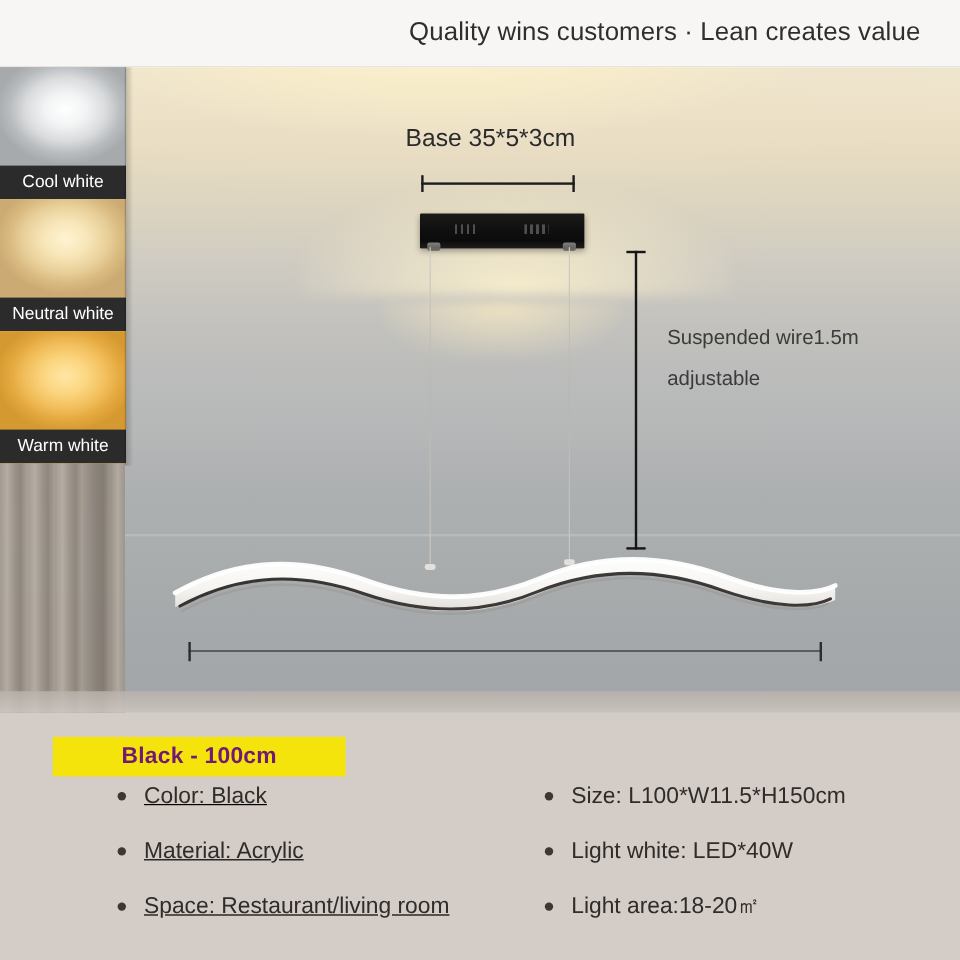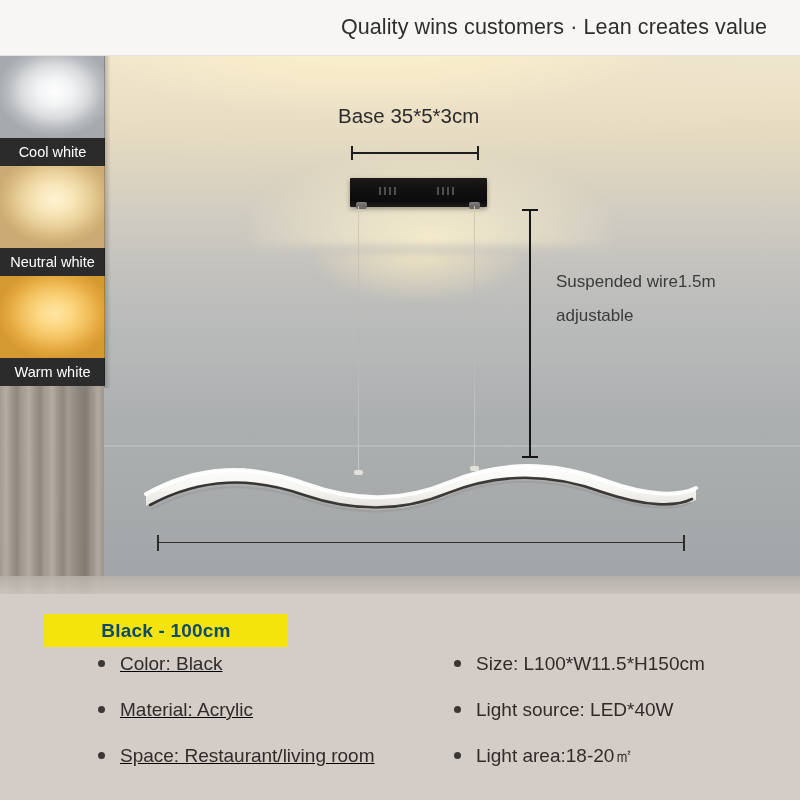--- a/index.html
+++ b/index.html
@@ -319,21 +319,21 @@
     box-sizing: border-box;
   }
   .badge-text {
     position: absolute;
     left: 0; top: 0;
     width: 244px; height: 33px;
     line-height: 33px;
     text-align: center;
     font-size: 19px;
     font-weight: bold;
-    color: #0c4a6e;
+    color: #701a75;
     letter-spacing: 0.2px;
   }
   .spec-col {
     position: absolute;
     top: 652px;
   }
   .spec-col.left { left: 96px; text-decoration: underline; }
   .spec-col.right { left: 452px; }
   .spec-item {
     position: relative;
@@ -488,21 +488,21 @@
     </div>
   </div>
 
   <div class="spec-col right">
     <div class="spec-item">
       <span class="spec-bullet"></span>
       <span>Size: L100*W11.5*H150cm</span>
     </div>
     <div class="spec-item">
       <span class="spec-bullet"></span>
-      <span>Light source: LED*40W</span>
+      <span>Light white: LED*40W</span>
     </div>
     <div class="spec-item">
       <span class="spec-bullet"></span>
       <span>Light area:18-20㎡</span>
     </div>
   </div>
 
 </div>
 
 </body></html>

